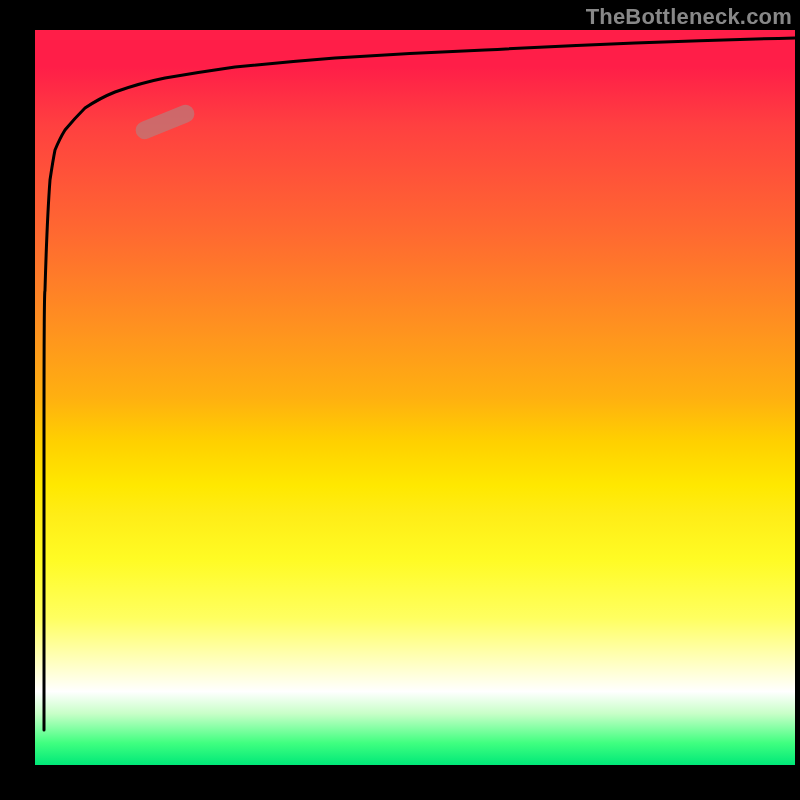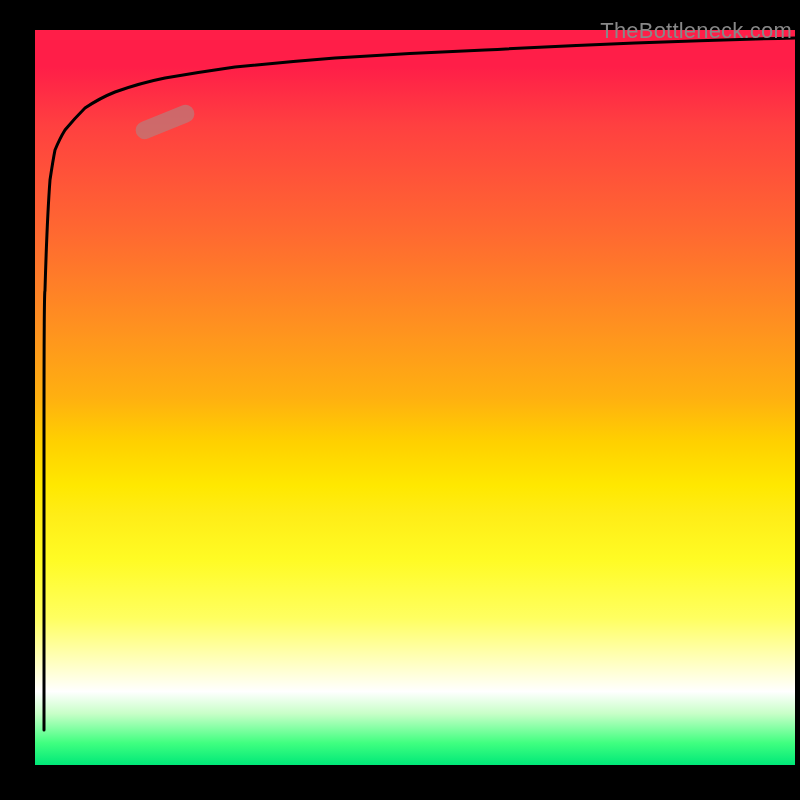--- a/index.html
+++ b/index.html
@@ -6,25 +6,25 @@
   body {
     width: 800px;
     height: 800px;
     background: #000;
     position: relative;
     font-family: Arial, Helvetica, sans-serif;
     overflow: hidden;
   }
   .watermark {
     position: absolute;
-    top: 18px;
+    top: 4px;
     right: 8px;
     color: #888;
     font-size: 22px;
-    font-weight: 400;
+    font-weight: 700;
     z-index: 5;
     letter-spacing: 0.2px;
   }
   .plot-area {
     position: absolute;
     left: 35px;
     top: 30px;
     width: 760px;
     height: 735px;
     background: linear-gradient(to bottom,

